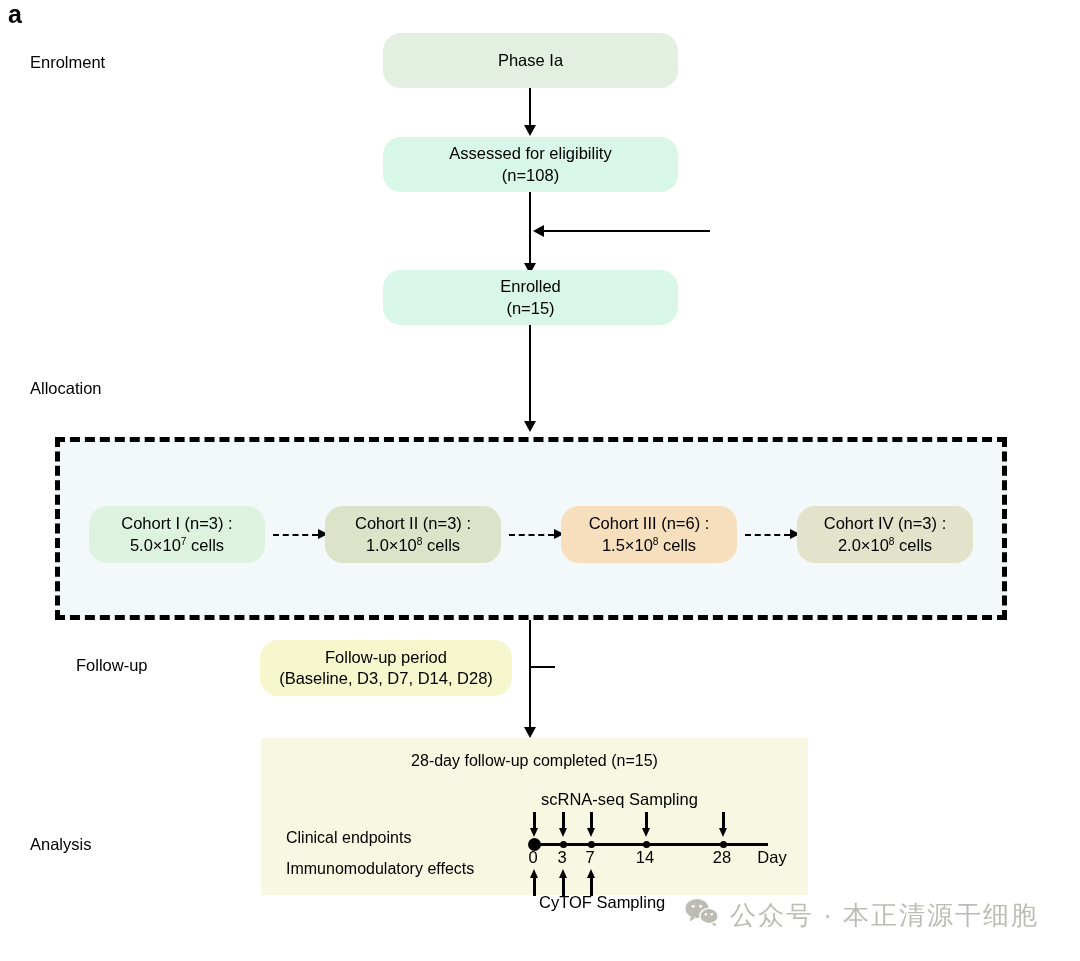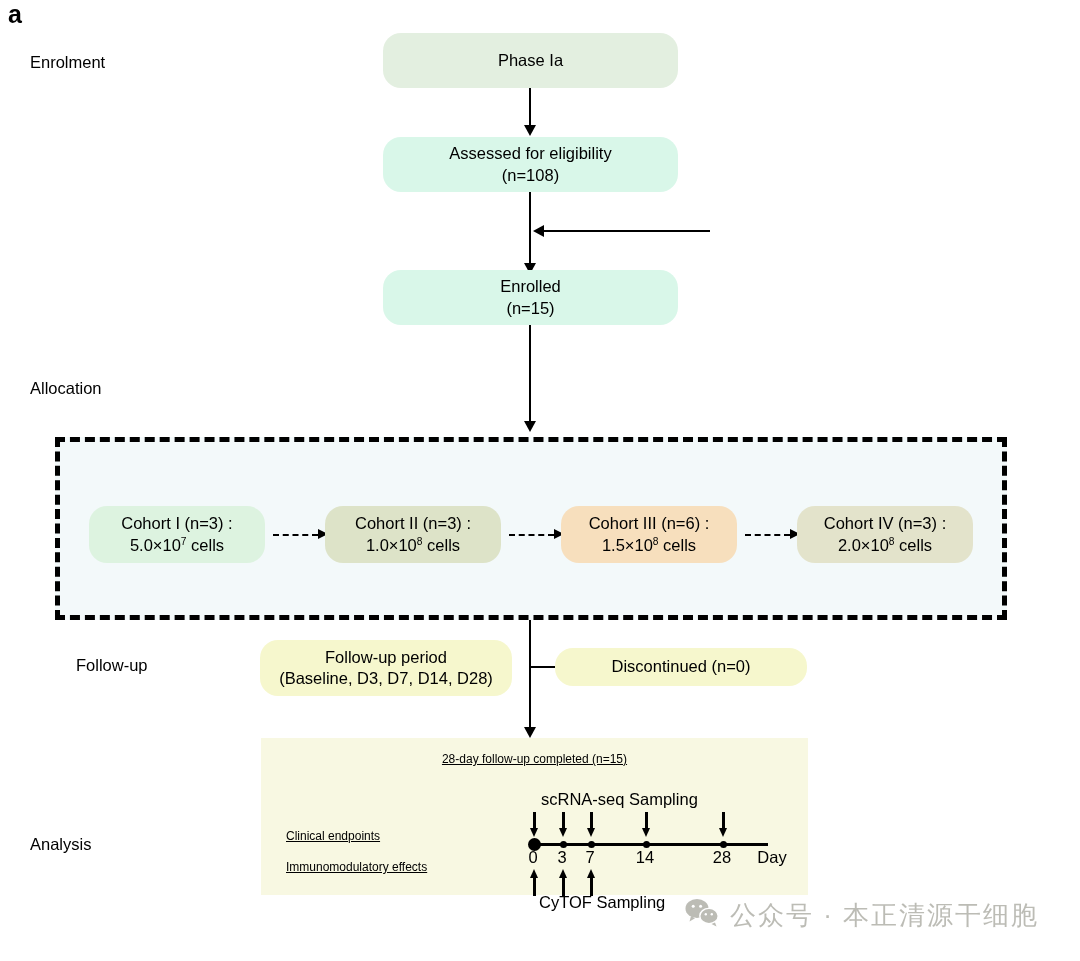--- a/index.html
+++ b/index.html
@@ -136,23 +136,22 @@
     text-align: center;
     white-space: nowrap;
   }
   .tl-cap {
     font-size: 16.5px;
     white-space: nowrap;
   }
   .tl-stick { background: #000; width: 2.5px; }
 
   .analysis-line {
-    font-size: 12px;
-    white-space: nowrap;
-    text-decoration: underline;
+    font-size: 16px;
+    white-space: nowrap;
   }
 
   
   .watermark {
     display: flex;
     align-items: center;
     gap: 10px;
     color: #b9b9b2;
     font-size: 26px;
     letter-spacing: 2px;
@@ -248,23 +247,20 @@
 
   <div class="abs hline" style="left:531px; top:666px; width:24px;"></div>
 
   <div class="abs box fill-yellow" style="left:260px; top:640px; width:252px; height:56px;">
     <span class="box-lines">
       <span>Follow-up period</span>
       <span>(Baseline, D3, D7, D14, D28)</span>
     </span>
   </div>
 
-  <div class="abs box fill-yellow" style="left:555px; top:648px; width:252px; height:38px;">
-    <span>Discontinued (n=0)</span>
-  </div>
 
   <div class="abs fill-analysis" style="left:261px; top:738px; width:547px; height:157px;"></div>
 
   <div class="abs analysis-line" style="left:261px; top:752px; width:547px; text-align:center;">28-day follow-up completed (n=15)</div>
 
   <div class="abs analysis-line" style="left:286px; top:829px;">Clinical endpoints</div>
   <div class="abs analysis-line" style="left:286px; top:860px;">Immunomodulatory effects</div>
 
   <div class="abs tl-cap" style="left:541px; top:790px;">scRNA-seq Sampling</div>
 

